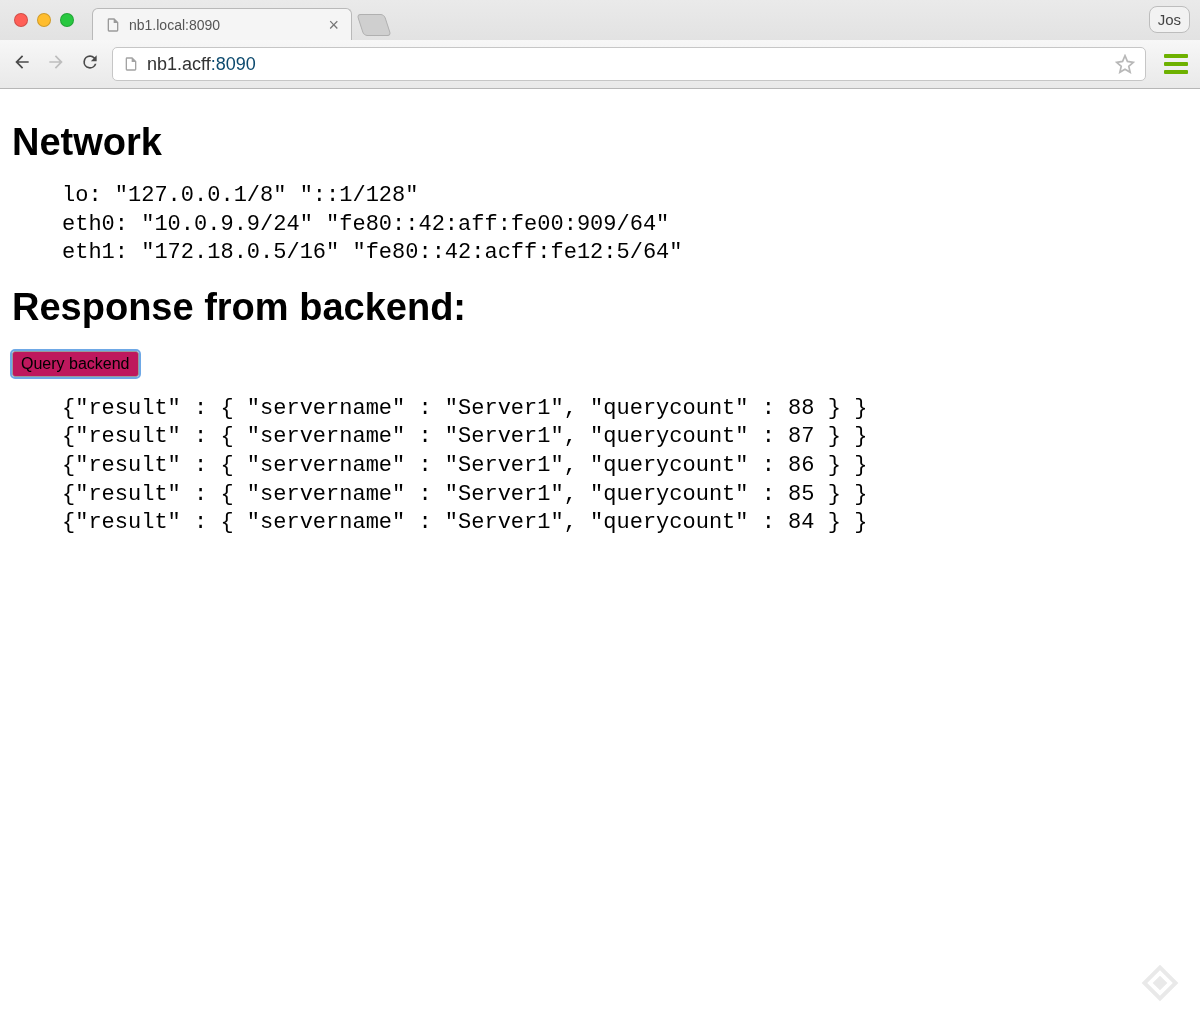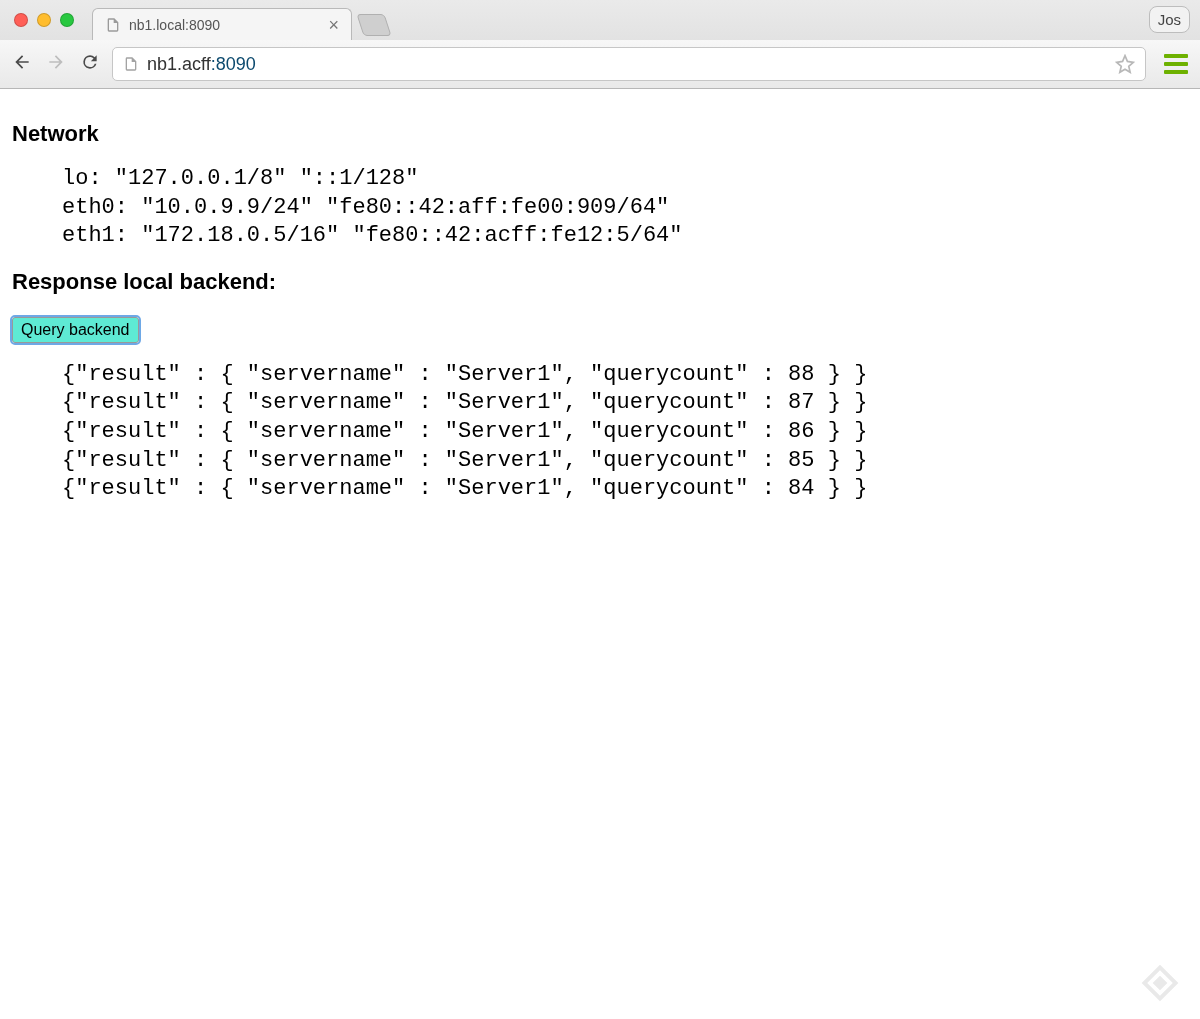--- a/index.html
+++ b/index.html
@@ -36,23 +36,23 @@
     .omnibox .url { font-size: 18px; color: #333; white-space: nowrap; }
     .omnibox .url .port { color: #0c4a6e; }
     .omnibox .star { margin-left: auto; width: 20px; height: 20px; fill: none; stroke: #b8b8b8; stroke-width: 2; }
 
     .hamburger { display: flex; flex-direction: column; justify-content: center; gap: 4px; width: 24px; height: 24px; margin-left: 6px; cursor: pointer; }
     .hamburger span { display: block; height: 4px; background: #6db100; border-radius: 1px; }
 
     
     .page { padding: 14px 12px; }
     h1 { font-size: 42px; font-weight: 700; margin: 8px 0 22px; }
-    h2 { font-size: 22px; font-weight: 700; margin: 18px 0 18px; }
+    h2 { font-size: 38px; font-weight: 700; margin: 18px 0 18px; }
     pre { font-family: "Courier New", Courier, monospace; font-size: 22px; line-height: 1.3; white-space: pre; margin: 0 0 10px 50px; }
-    .query-btn { font-size: 16px; padding: 3px 8px; background: #5eead4; border: 1px solid #999; border-radius: 3px; outline: 2px solid #6ea8e6; outline-offset: 0; cursor: pointer; margin: 4px 0 18px 0; }
+    .query-btn { font-size: 16px; padding: 3px 8px; background: #be185d; border: 1px solid #999; border-radius: 3px; outline: 2px solid #6ea8e6; outline-offset: 0; cursor: pointer; margin: 4px 0 18px 0; }
 
     .watermark { position: fixed; right: 18px; bottom: 14px; width: 44px; height: 44px; opacity: 0.35; }
     .watermark svg { width: 44px; height: 44px; fill: #bfbfbf; }
   </style>
 </head>
 <body>
 
 <div class="chrome">
   <div class="titlebar">
     <div class="traffic">
@@ -102,21 +102,21 @@
   </div>
 </div>
 
 <div class="page">
 
   <h2>Network</h2>
   <pre id="network-block">lo: "127.0.0.1/8" "::1/128"
 eth0: "10.0.9.9/24" "fe80::42:aff:fe00:909/64"
 eth1: "172.18.0.5/16" "fe80::42:acff:fe12:5/64"</pre>
 
-  <h2>Response local backend:</h2>
+  <h2>Response from backend:</h2>
   <button class="query-btn">Query backend</button>
   <pre id="response-block">{"result" : { "servername" : "Server1", "querycount" : 88 } }
 {"result" : { "servername" : "Server1", "querycount" : 87 } }
 {"result" : { "servername" : "Server1", "querycount" : 86 } }
 {"result" : { "servername" : "Server1", "querycount" : 85 } }
 {"result" : { "servername" : "Server1", "querycount" : 84 } }</pre>
 </div>
 
 <div class="watermark">
   <svg viewBox="0 0 24 24">

